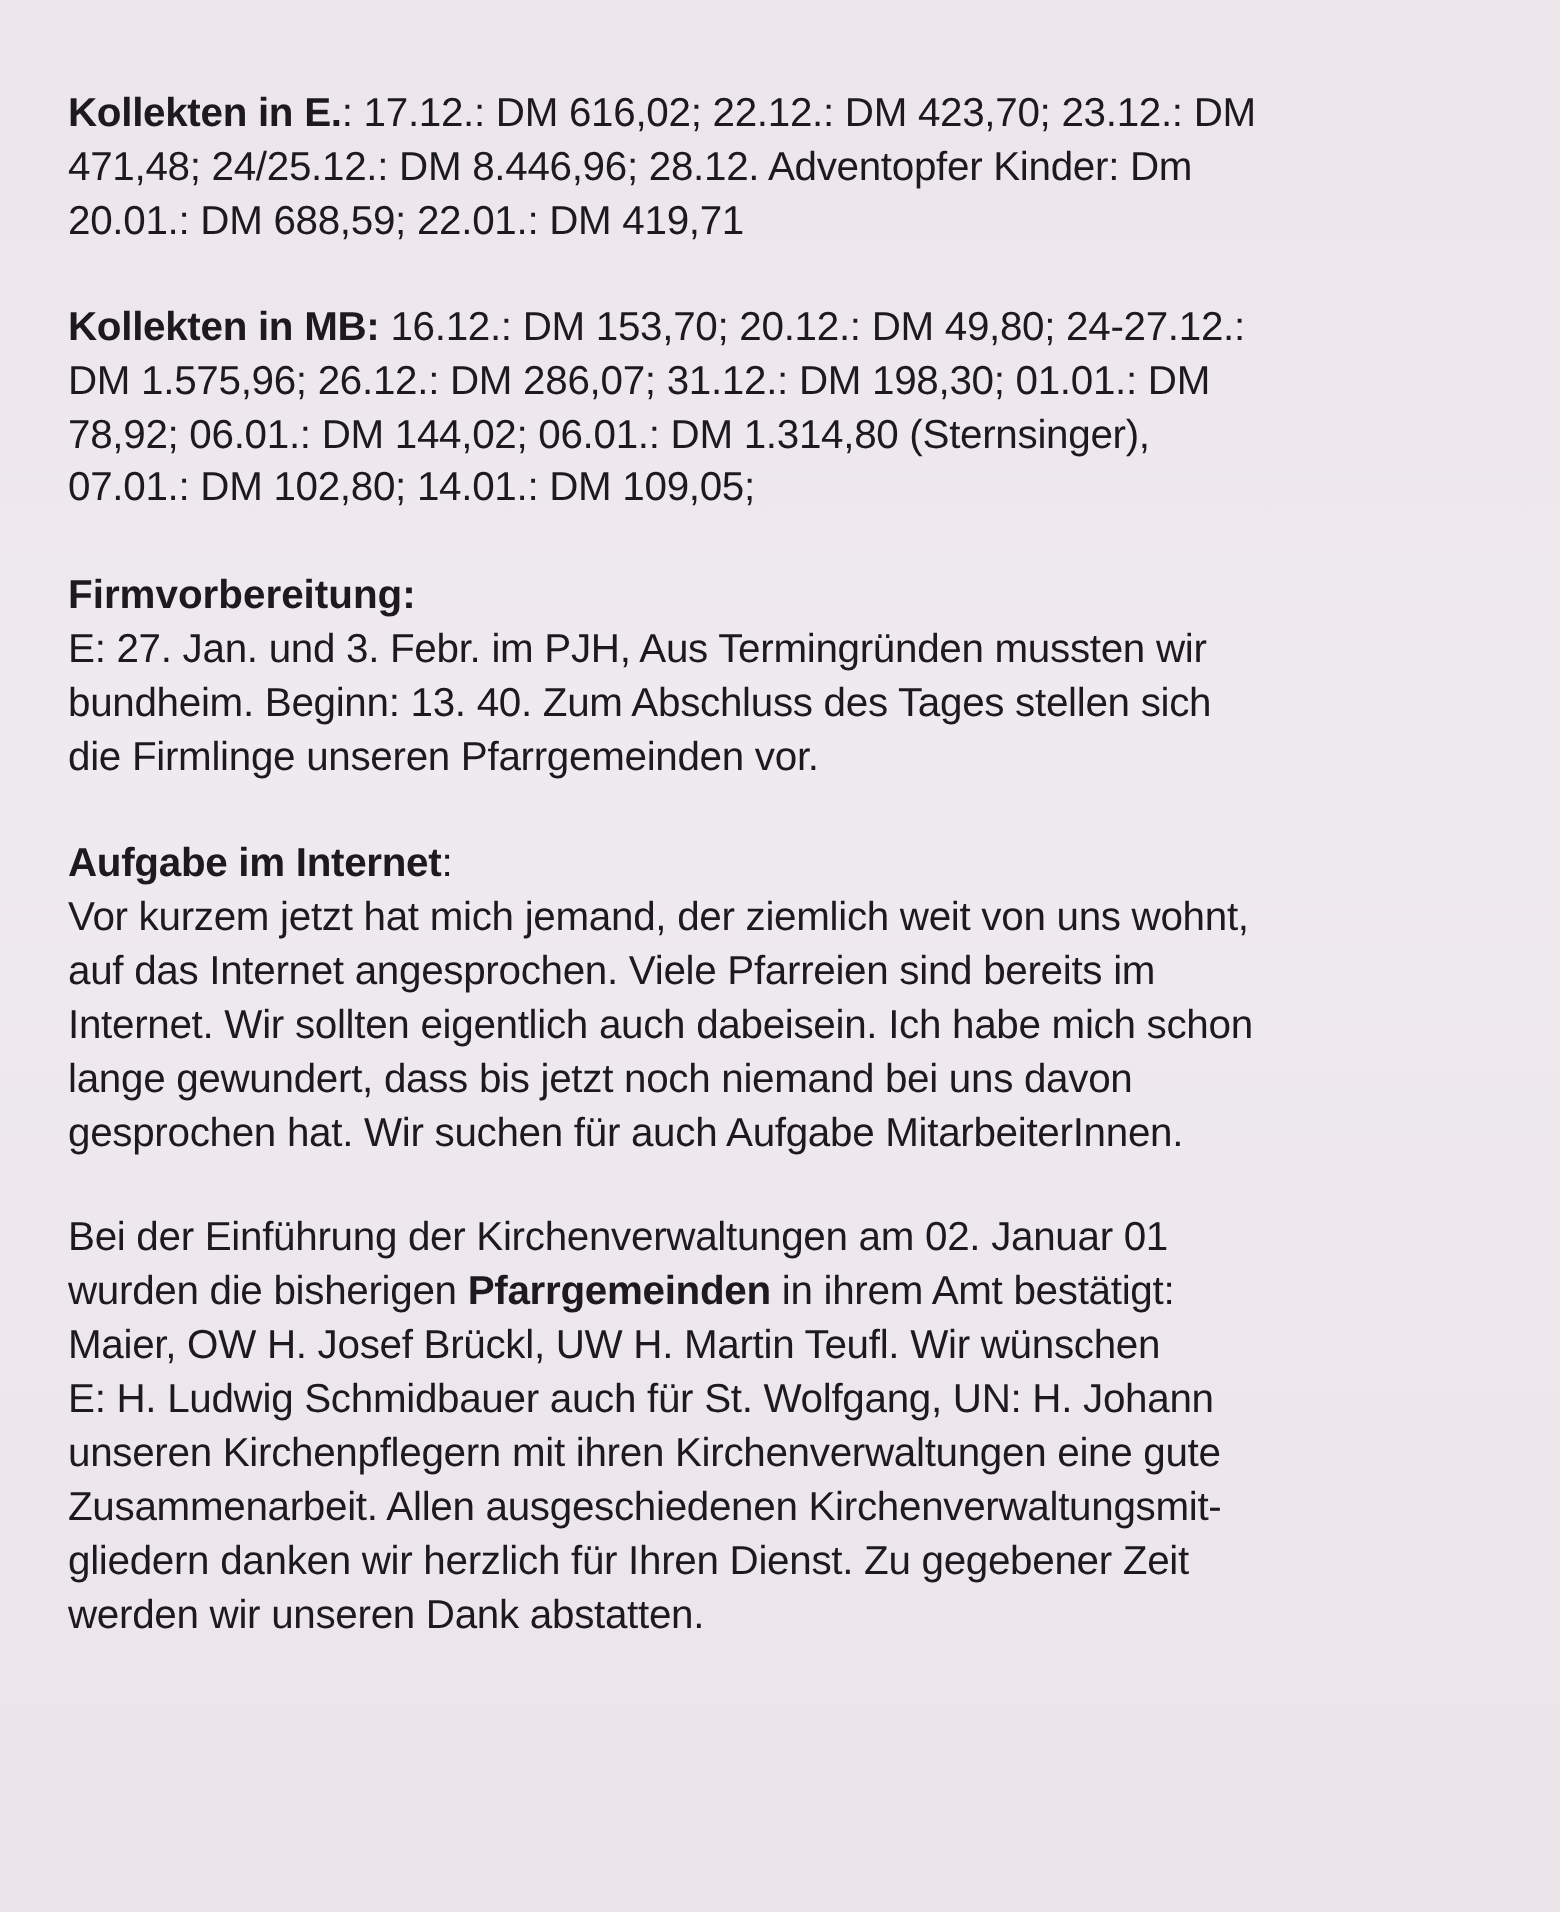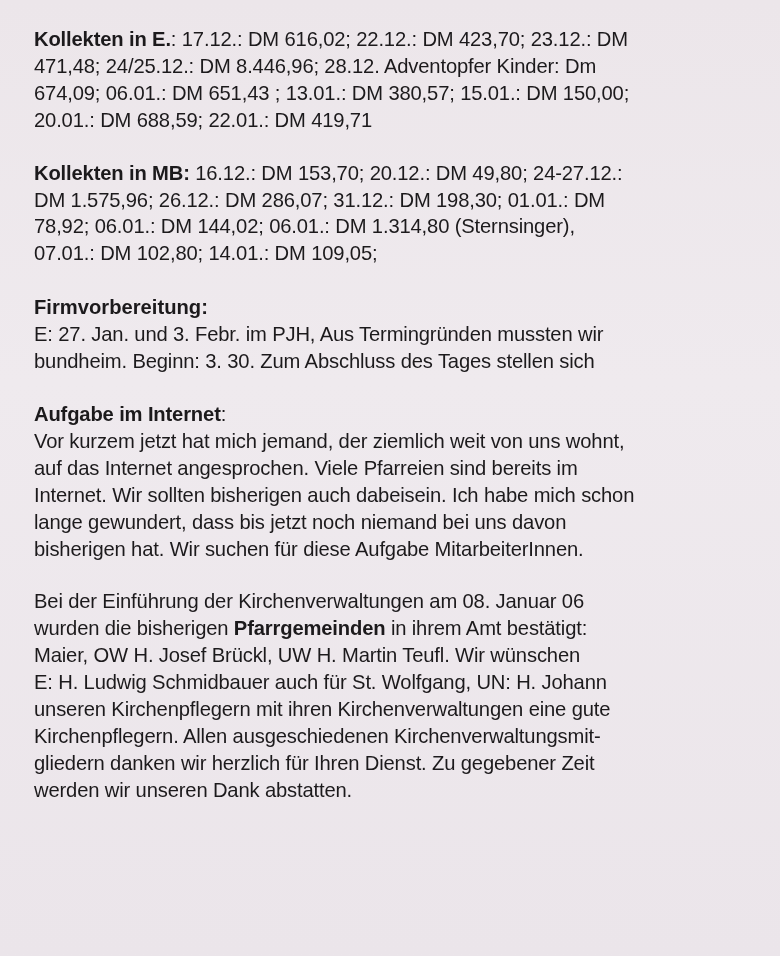--- a/index.html
+++ b/index.html
@@ -12,21 +12,21 @@
       overflow: hidden;
       background: linear-gradient(180deg, #ece6ea 0%, #efeaee 40%, #ebe5ea 100%);
       font-family: "Liberation Sans", sans-serif;
       color: #1c1a1c;
     }
     .page {
       position: relative;
       width: 780px;
       height: 824px;
       box-sizing: border-box;
-      padding: 26px 20px 0 34px;
+      padding: 44px 20px 0 34px;
     }
     .section {
       margin: 0 0 26px 0;
     }
     .line {
       display: block;
       font-size: 20.2px;
       line-height: 26.9px;
       white-space: nowrap;
       letter-spacing: -0.15px;
@@ -44,50 +44,50 @@
     }
   </style>
 </head>
 <body>
 
 <div class="page">
 
   <div class="section">
     <span class="line"><span class="bold">Kollekten in E.</span><span>:</span><span> 17.12.: DM 616,02; 22.12.: DM 423,70; 23.12.: DM</span></span>
     <span class="line">471,48; 24/25.12.: DM  8.446,96; 28.12. Adventopfer Kinder: Dm</span>
-    <span class="line">674,09; 06.01.: DM 651,43 ; 13.01.: DM 380,57; 15.01.: DM 150,00;</span>
     <span class="line">20.01.: DM 688,59; 22.01.: DM 419,71</span>
   </div>
 
   <div class="section">
     <span class="line"><span class="bold">Kollekten in MB:</span><span> 16.12.: DM 153,70; 20.12.: DM 49,80; 24-27.12.:</span></span>
     <span class="line">DM 1.575,96; 26.12.: DM 286,07; 31.12.: DM 198,30; 01.01.: DM</span>
     <span class="line">78,92; 06.01.: DM 144,02; 06.01.: DM 1.314,80 (Sternsinger),</span>
     <span class="line">07.01.: DM 102,80; 14.01.: DM 109,05;</span>
   </div>
 
   <div class="section">
     <span class="heading">Firmvorbereitung:</span>
     <span class="line">E: 27. Jan. und 3. Febr. im PJH, Aus Termingründen mussten wir</span>
-    <span class="line">bundheim. Beginn: 3. 30. Zum Abschluss des Tages stellen sich</span>
+    <span class="line">bundheim. Beginn: 13. 40. Zum Abschluss des Tages stellen sich</span>
+    <span class="line">die Firmlinge unseren Pfarrgemeinden vor.</span>
   </div>
 
   <div class="section">
     <span class="line"><span class="bold">Aufgabe im Internet</span><span>:</span></span>
     <span class="line">Vor kurzem jetzt hat mich jemand, der ziemlich weit von uns wohnt,</span>
     <span class="line">auf das Internet angesprochen. Viele Pfarreien sind bereits im</span>
-    <span class="line">Internet. Wir sollten bisherigen auch dabeisein. Ich habe mich schon</span>
+    <span class="line">Internet. Wir sollten eigentlich auch dabeisein. Ich habe mich schon</span>
     <span class="line">lange gewundert, dass bis jetzt noch niemand bei uns davon</span>
-    <span class="line">bisherigen hat. Wir suchen für diese Aufgabe MitarbeiterInnen.</span>
+    <span class="line">gesprochen hat. Wir suchen für auch Aufgabe MitarbeiterInnen.</span>
   </div>
 
   <div class="section">
-    <span class="line">Bei der Einführung der Kirchenverwaltungen am 08. Januar 06</span>
+    <span class="line">Bei der Einführung der Kirchenverwaltungen am 02. Januar 01</span>
     <span class="line"><span>wurden die bisherigen </span><span class="bold">Pfarrgemeinden</span><span> in ihrem Amt bestätigt:</span></span>
     <span class="line">Maier, OW H. Josef Brückl, UW H. Martin Teufl. Wir wünschen</span>
     <span class="line">E:  H. Ludwig Schmidbauer auch für St. Wolfgang, UN: H. Johann</span>
     <span class="line">unseren Kirchenpflegern mit ihren Kirchenverwaltungen eine gute</span>
-    <span class="line">Kirchenpflegern. Allen ausgeschiedenen Kirchenverwaltungsmit-</span>
+    <span class="line">Zusammenarbeit. Allen ausgeschiedenen Kirchenverwaltungsmit-</span>
     <span class="line">gliedern danken wir herzlich für Ihren Dienst. Zu gegebener Zeit</span>
     <span class="line">werden wir unseren Dank abstatten.</span>
   </div>
 
 </div>
 
 </body></html>

